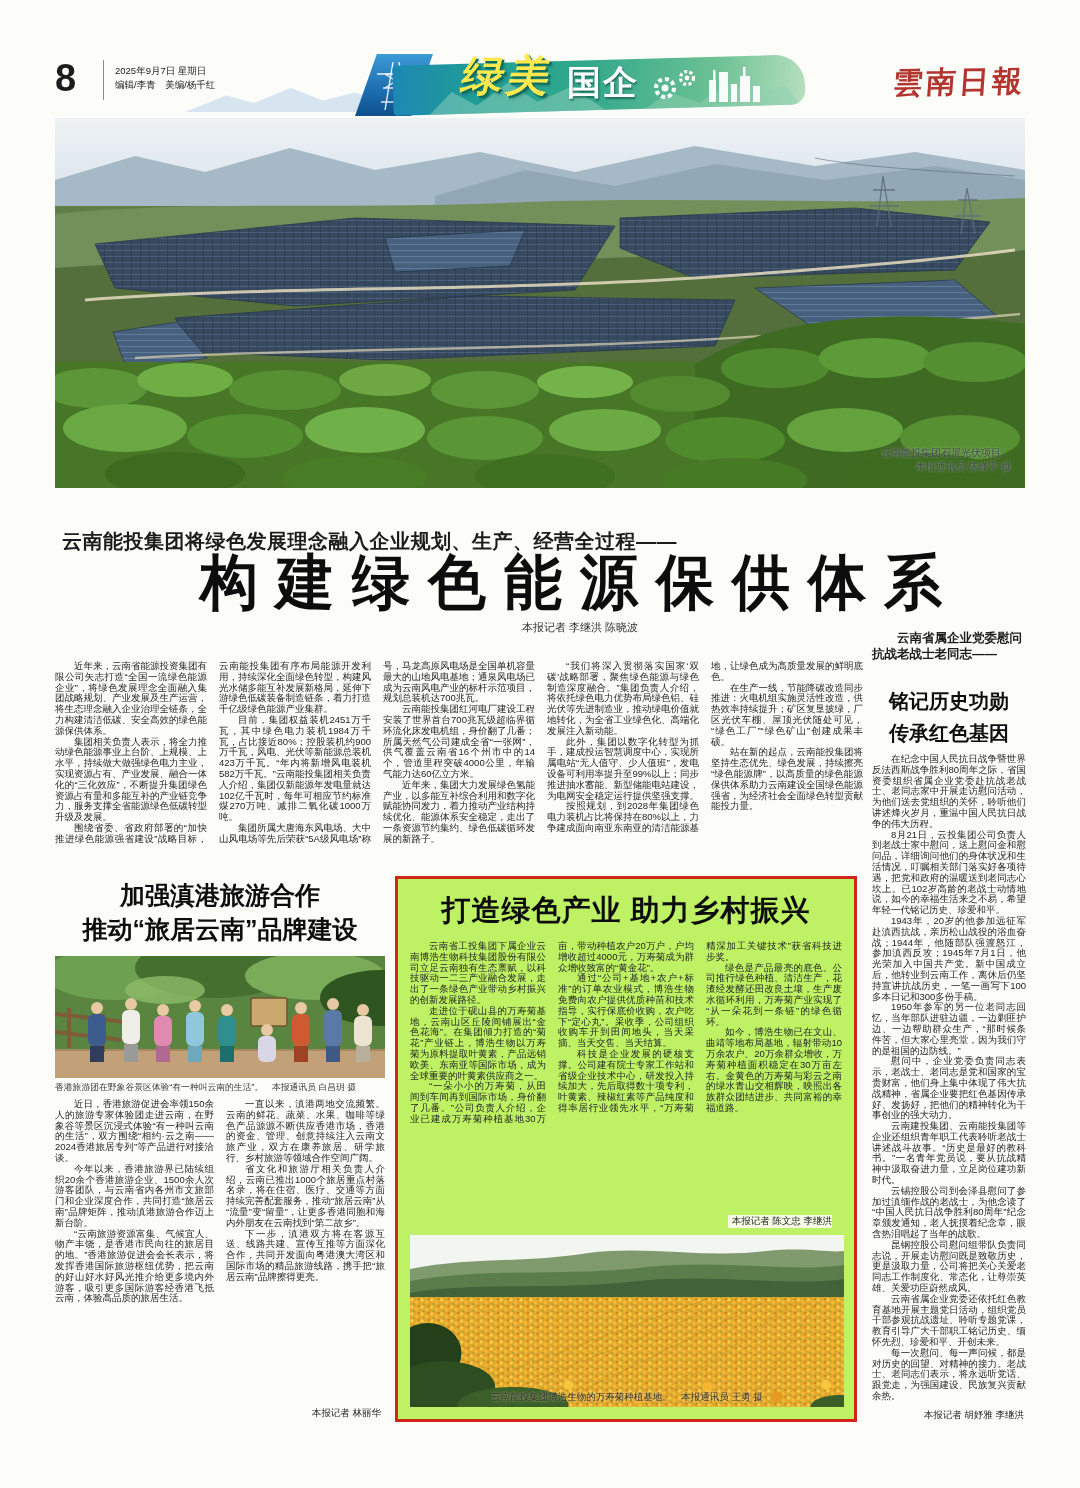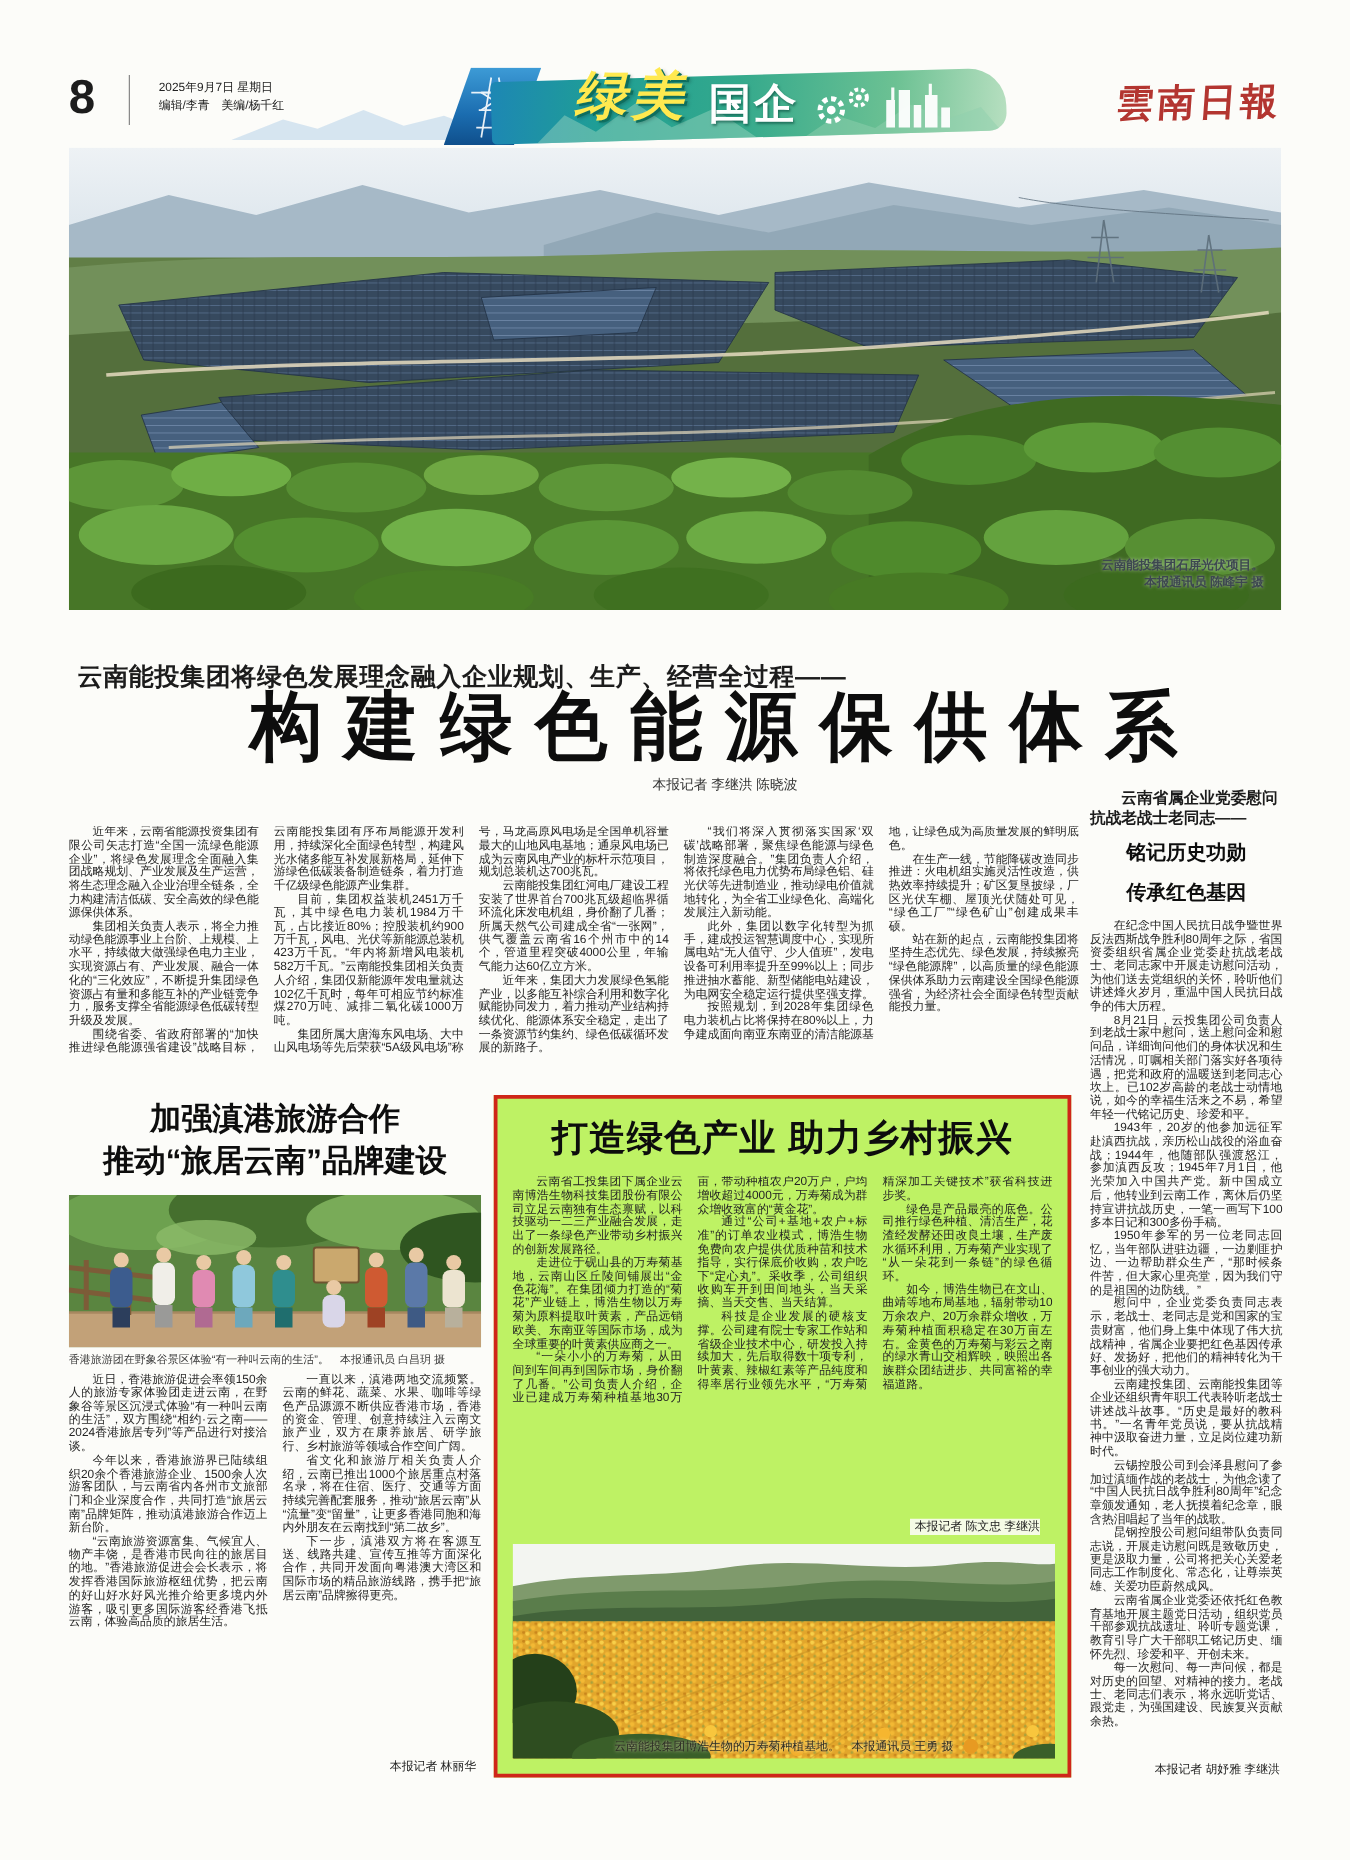--- a/index.html
+++ b/index.html
@@ -3,21 +3,21 @@
 <meta charset="utf-8">
 <title>云南日报 第8版</title>
 <style>
   html,body{margin:0;padding:0;background:#e8e8e4;}
   .page{position:relative;width:1080px;height:1488px;margin:0 auto;background:#fcfcf9;
         font-family:"Liberation Sans","DejaVu Sans",sans-serif;color:#1c1c1c;overflow:hidden;}
   
   .header{position:absolute;left:55px;top:52px;width:970px;height:66px;}
   .pagenum{position:absolute;left:0;top:2px;font-size:38px;font-weight:900;line-height:48px;}
   .pagenum-divider{position:absolute;left:48px;top:8px;width:1px;height:40px;background:#8a8a8a;}
-  .dateblock{position:absolute;left:60px;top:12px;font-size:9.5px;line-height:14px;color:#222;white-space:nowrap;margin-left:12px;}
+  .dateblock{position:absolute;left:60px;top:12px;font-size:9.5px;line-height:14px;color:#222;white-space:nowrap;}
   .hdr-mtn{position:absolute;left:130px;top:30px;width:230px;height:30px;background:#cfe0ee;
            clip-path:polygon(0 100%,18% 45%,30% 70%,46% 20%,60% 62%,74% 35%,88% 75%,100% 55%,100% 100%);opacity:.85;}
   .banner{position:absolute;left:300px;top:0;width:450px;height:66px;}
   .banner-band{position:absolute;left:38px;top:8px;width:412px;height:50px;border-radius:4px 30px 14px 4px;
                transform:rotate(-1.6deg);overflow:hidden;
                background:linear-gradient(95deg,#1d87b4 0%,#1f9f94 22%,#34a98c 48%,#6cc193 78%,#b7dfc0 100%);}
   .banner-band:before{content:"";position:absolute;left:30px;top:16px;width:190px;height:40px;background:#9fd6c2;opacity:.45;
                clip-path:polygon(0 100%,15% 30%,28% 65%,45% 10%,60% 60%,78% 25%,100% 100%);}
   .banner-band:after{content:"";position:absolute;right:0;top:20px;width:170px;height:36px;background:#8fcfae;opacity:.5;
                clip-path:polygon(0 100%,20% 40%,38% 70%,55% 20%,72% 55%,88% 30%,100% 100%);}
@@ -25,37 +25,37 @@
                background:linear-gradient(180deg,#3d9bd6 0%,#1b6db0 60%,#0f4f8c 100%);
                clip-path:polygon(28% 0,100% 0,72% 100%,0 100%);}
   .banner-script{position:absolute;left:104px;top:-4px;font-size:42px;font-weight:900;font-style:italic;
                color:#ffe94f;letter-spacing:4px;text-shadow:2px 2px 0 #0e6e5e,3px 3px 3px rgba(0,0,0,.25);z-index:3;}
   .banner-bold{position:absolute;left:212px;top:8px;font-size:34px;font-weight:900;color:#ffffff;
                letter-spacing:2px;text-shadow:1px 2px 2px rgba(0,60,50,.55);z-index:3;}
   .banner-icons{position:absolute;left:288px;top:10px;z-index:3;}
   .masthead{position:absolute;right:0;top:10px;font-family:"DejaVu Serif","Liberation Serif",serif;
             font-size:30px;font-weight:900;color:#b33530;transform:skewX(-5deg) rotate(-1deg);letter-spacing:3px;}
   
-  .hero{position:absolute;left:55px;top:118px;width:970px;height:370px;overflow:hidden;font-weight:bold;}
+  .hero{position:absolute;left:55px;top:118px;width:970px;height:370px;overflow:hidden;}
   .hero svg{display:block;width:100%;height:100%;}
   .hero-caption{position:absolute;right:14px;bottom:14px;text-align:right;font-size:10px;line-height:14px;
                 color:#3d4750;text-shadow:0 0 3px rgba(255,255,255,.55);}
   
   .main-kicker{position:absolute;left:62px;top:528px;font-size:20px;font-weight:800;letter-spacing:.5px;}
   .main-headline{position:absolute;left:130px;top:550px;width:900px;text-align:center;
                  font-size:58px;font-weight:900;letter-spacing:18px;line-height:64px;color:#0d0d0d;
                  transform:scaleY(1.04);}
   .main-byline{position:absolute;left:130px;top:620px;width:900px;text-align:center;font-size:11px;color:#333;}
   .main-body{position:absolute;left:55px;top:642px;width:808px;height:228px;overflow:hidden;
              column-count:5;column-gap:12px;margin-top:19px;}
   .para{margin:0;text-indent:2em;font-size:9.5px;line-height:10.8px;text-align:justify;color:#242424;}
   
   .right-art{position:absolute;left:872px;top:630px;width:154px;height:792px;}
   .right-kicker{font-size:12.5px;font-weight:800;line-height:16px;text-indent:2em;margin:0;}
-  .right-headline{margin:6px 0 2px 0;text-align:center;font-size:16px;font-weight:900;line-height:30px;color:#0d0d0d;}
+  .right-headline{margin:24px 0 2px 0;text-align:center;font-size:20px;font-weight:900;line-height:30px;color:#0d0d0d;}
   .right-body{margin-top:6px;height:652px;overflow:hidden;}
   .right-byline{position:absolute;right:2px;bottom:0;font-size:9.5px;color:#222;}
   
   .left-art{position:absolute;left:55px;top:878px;width:330px;height:544px;}
   .left-headline{margin:0;text-align:center;font-size:25px;font-weight:900;line-height:34px;color:#0d0d0d;}
   .left-photo{position:relative;margin-top:10px;width:330px;height:122px;overflow:hidden;}
   .left-photo svg{display:block;width:100%;height:100%;}
   .left-caption{margin-top:4px;font-size:8.8px;line-height:11px;color:#3a3a3a;text-align:justify;}
   .left-body{margin-top:6px;height:300px;overflow:hidden;column-count:2;column-gap:12px;}
   .left-byline{position:absolute;right:4px;bottom:2px;font-size:9.5px;color:#222;}

